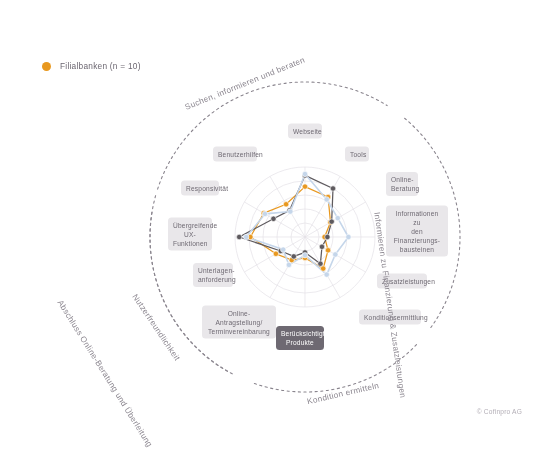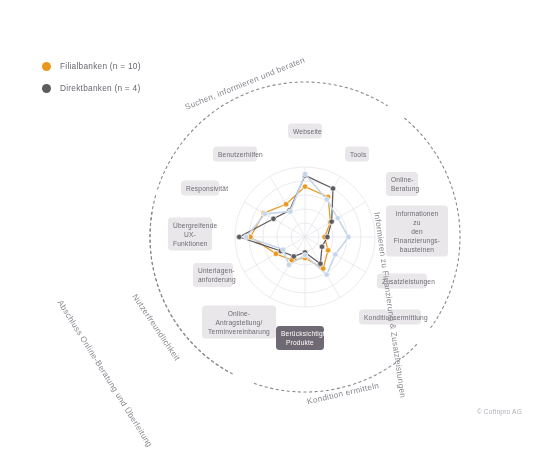--- a/index.html
+++ b/index.html
@@ -54,24 +54,20 @@
 </style>
 </head>
 <body>
 
 <div id="root">
 
   <div class="legend" id="legend">
       <div class="legend-row">
         <span class="legend-dot" style="background: rgb(232, 152, 31);"></span>
         <span class="legend-label">Filialbanken (n = 10)</span>
-      </div>
-      <div class="legend-row">
-        <span class="legend-dot" style="background: rgb(94, 90, 94);"></span>
-        <span class="legend-label">Direktbanken (n = 4)</span>
       </div>
     </div>
 
   <svg id="scene" viewBox="0 0 540 455" xmlns="http://www.w3.org/2000/svg">
     <g id="dashed-arcs">
         <path d="M 157.59 189.10 A 155 155 0 0 1 387.14 105.55" fill="none" stroke="#8a858e" stroke-width="1.1" stroke-dasharray="2.2 3.4" stroke-linecap="round"></path>
         <path d="M 404.63 118.26 A 155 155 0 0 1 430.40 328.11" fill="none" stroke="#8a858e" stroke-width="1.1" stroke-dasharray="2.2 3.4" stroke-linecap="round"></path>
         <path d="M 416.50 344.67 A 155 155 0 0 1 251.99 382.65" fill="none" stroke="#8a858e" stroke-width="1.1" stroke-dasharray="2.2 3.4" stroke-linecap="round"></path>
         <path d="M 232.23 373.86 A 155 155 0 0 1 156.00 194.28" fill="none" stroke="#8a858e" stroke-width="1.1" stroke-dasharray="2.2 3.4" stroke-linecap="round"></path>
         <path d="M 227.50 371.23 A 155 155 0 0 1 152.35 210.08" fill="none" stroke="#8a858e" stroke-width="1.1" stroke-dasharray="2.2 3.4" stroke-linecap="round"></path>

